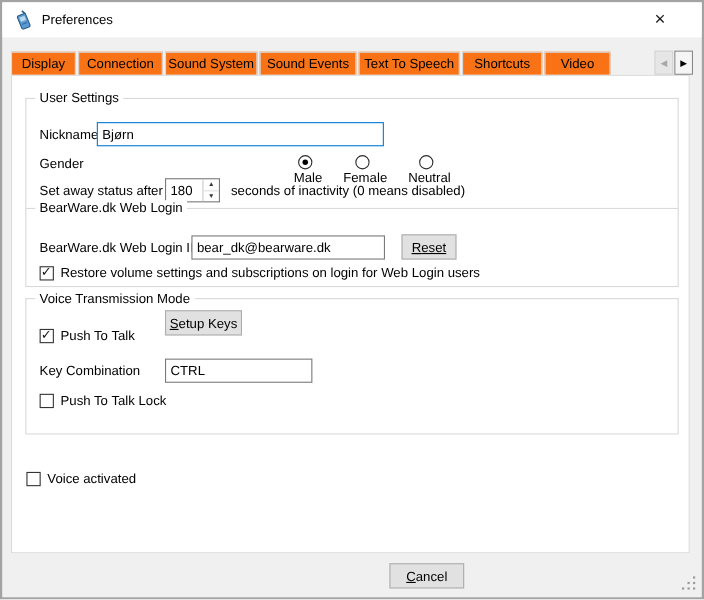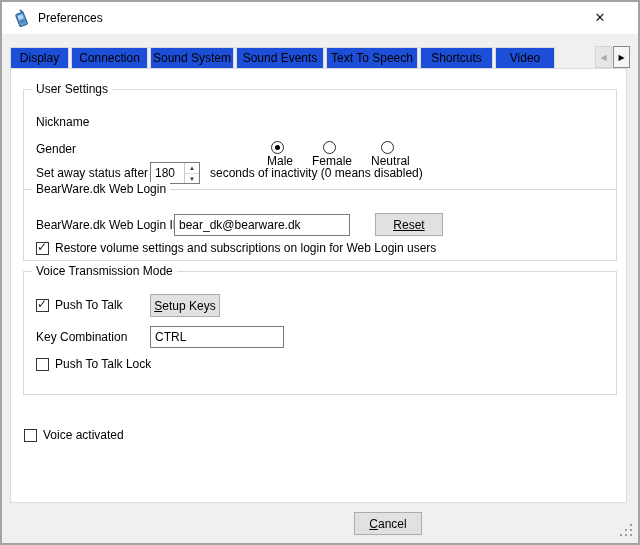--- a/index.html
+++ b/index.html
@@ -9,21 +9,21 @@
     background:#f0f0f0; border:2px solid #a3a3a3; overflow:hidden;
   }
   
   .titlebar { position:absolute; top:0; left:0; right:0; height:32px; background:#ffffff; }
   .titlebar .appicon { position:absolute; left:10px; top:7px; width:18px; height:18px; }
   .titlebar .title { position:absolute; left:36px; top:0; line-height:32px; font-size:12px; }
   .close-btn { position:absolute; top:0; right:18px; width:40px; height:31px; text-align:center; line-height:31px; font-size:13px; color:#1a1a1a; cursor:default; }
   
   .tabstrip { position:absolute; top:44px; left:8px; width:589px; height:23px; display:flex; overflow:hidden; }
   .tab { flex:0 0 auto; height:22px; margin-top:1px; line-height:20px; text-align:center;
-         background:#1d4ed8; border:1px solid #d9d9d9; border-bottom:none; margin-right:2px;
+         background:#f97316; border:1px solid #d9d9d9; border-bottom:none; margin-right:2px;
          white-space:nowrap; overflow:hidden; z-index:1; }
   .tab.active { background:#ffffff; height:25px; margin-top:0; line-height:22px; z-index:3;
                 border:1px solid #d9d9d9; border-bottom:none; }
   .tabscroll { position:absolute; top:44px; right:8px; width:36px; height:22px; display:flex; z-index:4; }
   .tsbtn { width:17px; height:22px; margin-left:1px; text-align:center; line-height:21px; font-size:8px; }
   .tsbtn.disabled { background:#e6e6e6; border:1px solid #d4d4d4; color:#a8a8a8; }
   .tsbtn.enabled  { background:#f5f5f5; border:1px solid #8a8a8a; color:#000; }
   
   .panel { position:absolute; top:66px; left:8px; width:617px; height:435px; background:#ffffff; border:1px solid #dcdcdc; z-index:2; }
   
@@ -95,20 +95,21 @@
     <div class="tsbtn disabled">◀</div>
     <div class="tsbtn enabled">▶</div>
   </div>
 
   <div class="panel">
 
     <div class="group g1">
       <span class="gtitle">User Settings</span>
 
       <span class="abs lbl" style="left:12px; top:21px;">Nickname</span>
+      <input class="abs tfield focused" style="left: 64px; top: 21px; width: 261px;" value="Bjørn">
 
       <span class="abs lbl" style="left:12px; top:48px;">Gender</span>
       <div class="abs radio-group" style="left:238px; top:51px;">
         <div class="radio-item">
           <span class="radio selected"></span>
           <span class="rlabel">Male</span>
         </div>
         <div class="radio-item">
           <span class="radio"></span>
           <span class="rlabel">Female</span>
@@ -128,40 +129,40 @@
         </div>
       </div>
       <span class="abs lbl" style="left:186px; top:72px;">seconds of inactivity (0 means disabled)</span>
     </div>
 
     <div class="group g2">
       <span class="gtitle">BearWare.dk Web Login</span>
 
       <span class="abs lbl" style="left:12px; top:24px;">BearWare.dk Web Login ID</span>
       <input class="abs tfield" style="left: 150px; top: 24px; width: 176px;" value="bear_dk@bearware.dk">
-      <button class="abs btn" style="left:351px; top:23px; width:68px; height:23px;text-decoration:underline;"><u>R</u>eset</button>
+      <button class="abs btn" style="left:341px; top:23px; width:50px; height:23px;text-decoration:underline;"><u>R</u>eset</button>
 
       <div class="abs cbrow" style="left:12px; top:51px;">
         <span class="checkbox">
             <span class="check">✓</span>
           </span>
         <span class="cblabel">Restore volume settings and subscriptions on login for Web Login users</span>
       </div>
     </div>
 
     <div class="group g3">
       <span class="gtitle">Voice Transmission Mode</span>
 
       <div class="abs cbrow" style="left:12px; top:26px;">
         <span class="checkbox">
             <span class="check">✓</span>
           </span>
         <span class="cblabel">Push To Talk</span>
       </div>
-      <button class="abs btn" style="left:126px; top:22px; width:70px; height:23px;"><u>S</u>etup Keys</button>
+      <button class="abs btn" style="left:126px; top:10px; width:70px; height:23px;"><u>S</u>etup Keys</button>
 
       <span class="abs lbl" style="left:12px; top:54px;">Key Combination</span>
       <input class="abs tfield" style="left: 126px; top: 54px; width: 134px;" value="CTRL">
 
       <div class="abs cbrow" style="left:12px; top:85px;">
         <span class="checkbox"></span>
         <span class="cblabel">Push To Talk Lock</span>
       </div>
       <div class="abs cbrow" style="left:0; top:108px;margin-top:48px;">
         <span class="checkbox"></span>

